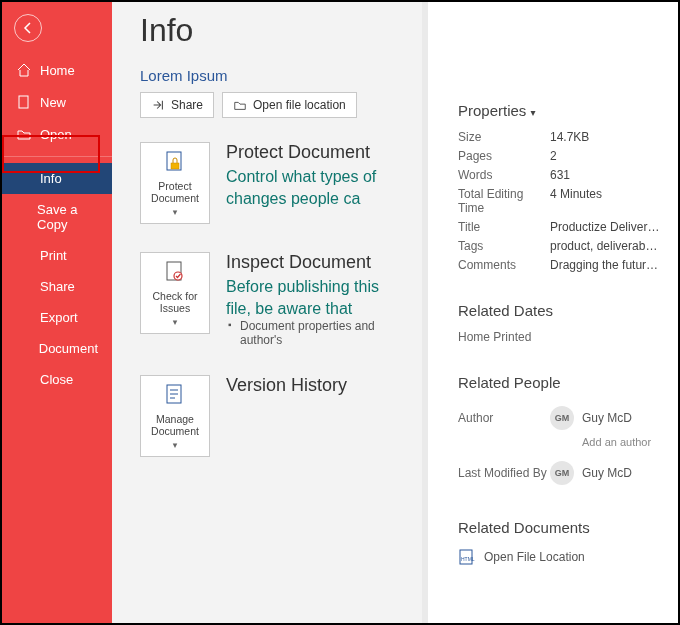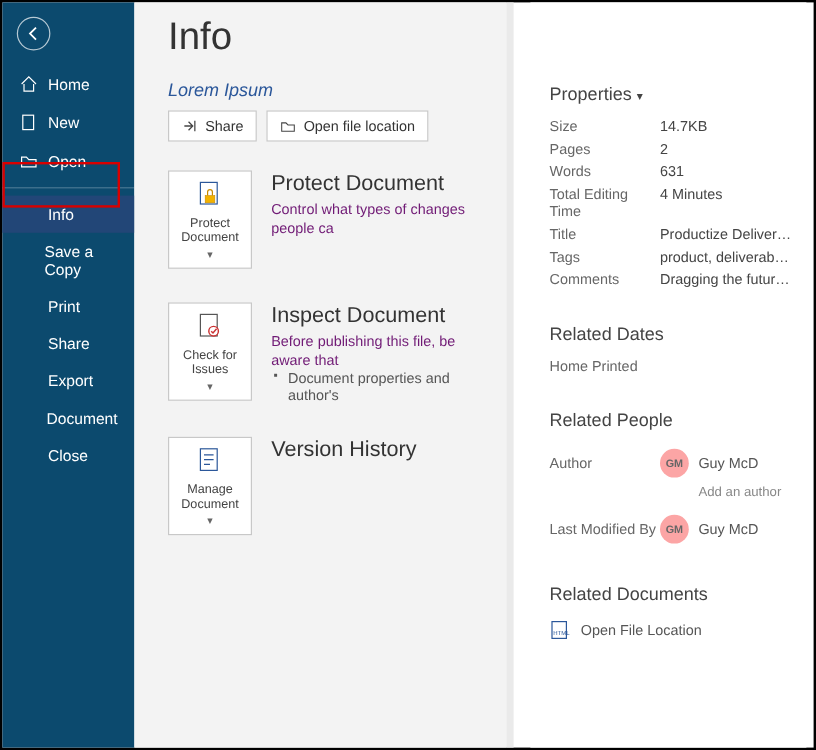--- a/index.html
+++ b/index.html
@@ -1,52 +1,52 @@
 <!DOCTYPE html>
 <html><head>
 <meta charset="utf-8">
 <style>
   * { box-sizing: border-box; margin: 0; padding: 0; }
   body { font-family: "Segoe UI", Arial, sans-serif; font-size: 13px; color: #333; background: #fff; width: 680px; height: 625px; overflow: hidden; position: relative; }
   .outer { width: 680px; height: 625px; border: 2px solid #000; position: relative; background: #fff; }
-  .sidebar { position: absolute; left: 0; top: 0; width: 110px; height: 100%; background: #0c4a6e; color: #fff; padding-top: 6px; }
+  .sidebar { position: absolute; left: 0; top: 0; width: 110px; height: 100%; background: #ef4444; color: #fff; padding-top: 6px; }
   .back { padding: 6px 12px; cursor: pointer; }
   .back-circle { width: 28px; height: 28px; border-radius: 50%; border: 1px solid rgba(255,255,255,0.7); display: flex; align-items: center; justify-content: center; }
   .nav-item { display: flex; align-items: center; gap: 8px; padding: 8px 14px; font-size: 13px; cursor: pointer; }
   .nav-item.selected { background: #224677; }
   .nav-icon { width: 16px; height: 16px; flex: 0 0 16px; }
   .sep { height: 1px; background: rgba(255,255,255,0.25); margin: 6px 0; }
   .red-box { border: 2px solid #d90000; }
   .info-red { position: absolute; left: 0px; top: 133px; width: 98px; height: 38px; pointer-events: none; }
 
   .main { position: absolute; left: 110px; top: 0; width: 310px; height: 100%; background: #f3f3f3; padding: 10px 18px 10px 28px; }
   .page-title { font-size: 32px; font-weight: 300; color: #333; margin-bottom: 18px; }
-  .doc-name { color: #2b579a; font-size: 15px; margin-bottom: 8px; font-style: italic; }
+  .doc-name { color: #2b579a; font-size: 15px; margin-bottom: 8px; }
   .btn-row { display: flex; gap: 8px; margin-bottom: 24px; }
   .btn { background: #fff; border: 1px solid #c8c8c8; padding: 5px 10px; font-size: 12px; display: flex; align-items: center; gap: 6px; cursor: pointer; }
   .card-row { display: flex; gap: 16px; margin-bottom: 28px; align-items: flex-start; }
   .card { width: 70px; height: 82px; background: #fff; border: 1px solid #c8c8c8; display: flex; flex-direction: column; align-items: center; justify-content: center; gap: 3px; cursor: pointer; text-align: center; padding: 4px; }
   .card-icon { width: 24px; height: 28px; }
   .card-label { font-size: 10.5px; color: #444; line-height: 1.15; }
   .card-caret { font-size: 9px; color: #666; }
   .section-title { font-size: 18px; font-weight: 400; color: #333; margin-bottom: 3px; }
-  .section-desc { font-size: 12px; color: #701a75; line-height: 1.35; max-width: 200px; }
+  .section-desc { font-size: 16px; color: #0f766e; line-height: 1.35; max-width: 200px; }
   .link { color: #2b579a; text-decoration: underline; font-size: 12px; cursor: pointer; }
   .bullet { font-size: 12px; color: #555; padding-left: 14px; position: relative; }
   .bullet::before { content: "▪"; position: absolute; left: 2px; font-size: 10px; }
 
   .panel-divider { position: absolute; left: 420px; top: 0; width: 6px; height: 100%; background: #eaeaea; }
-  .props { position: absolute; left: 440px; top: 0; width: 230px; height: 100%; background: #fff; padding: 68px 12px 10px 16px; font-size: 12px; color: #555; }
+  .props { position: absolute; left: 440px; top: 0; width: 230px; height: 100%; background: #fff; padding: 100px 12px 10px 16px; font-size: 12px; color: #555; }
   .props h3 { font-size: 15px; font-weight: 400; color: #444; margin-bottom: 8px; margin-top: 28px; }
   .props h3.first { margin-top: 0; }
   .prop-row { display: flex; padding: 2.5px 0; }
   .prop-k { width: 92px; color: #666; flex: 0 0 92px; }
   .prop-v { color: #444; flex: 1; white-space: nowrap; overflow: hidden; text-overflow: ellipsis; }
   .person { display: flex; align-items: center; gap: 8px; margin: 4px 0; }
-  .avatar { width: 24px; height: 24px; border-radius: 50%; background: #fca5a5; color: #666; font-size: 9px; display: flex; align-items: center; justify-content: center; font-weight: 600; }
+  .avatar { width: 24px; height: 24px; border-radius: 50%; background: #e5e5e5; color: #666; font-size: 9px; display: flex; align-items: center; justify-content: center; font-weight: 600; }
   .placeholder { color: #888; font-size: 11px; margin-left: 32px; cursor: pointer; }
   .file-loc-row { display: flex; align-items: center; gap: 8px; padding: 4px 0; cursor: pointer; }
 </style>
 </head>
 <body>
 
 <div class="outer">
 
   <div class="sidebar">
     <div class="back">

